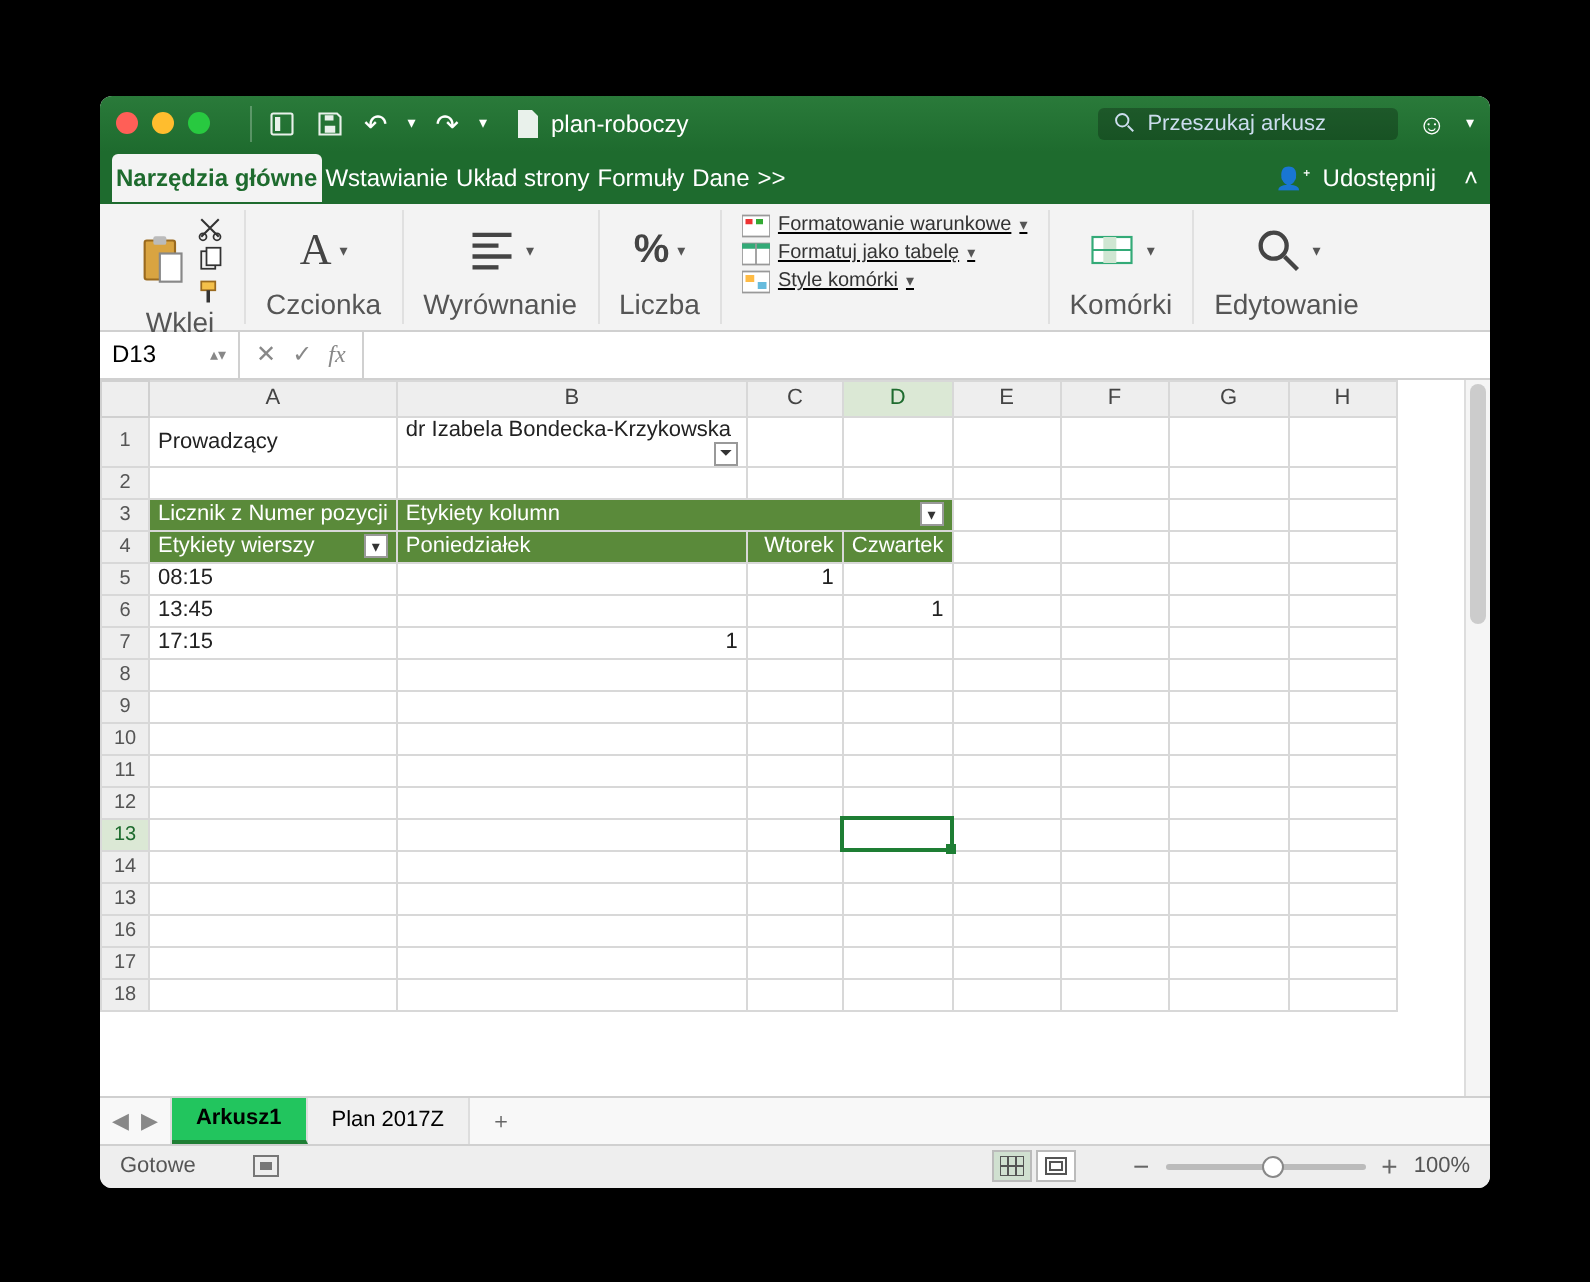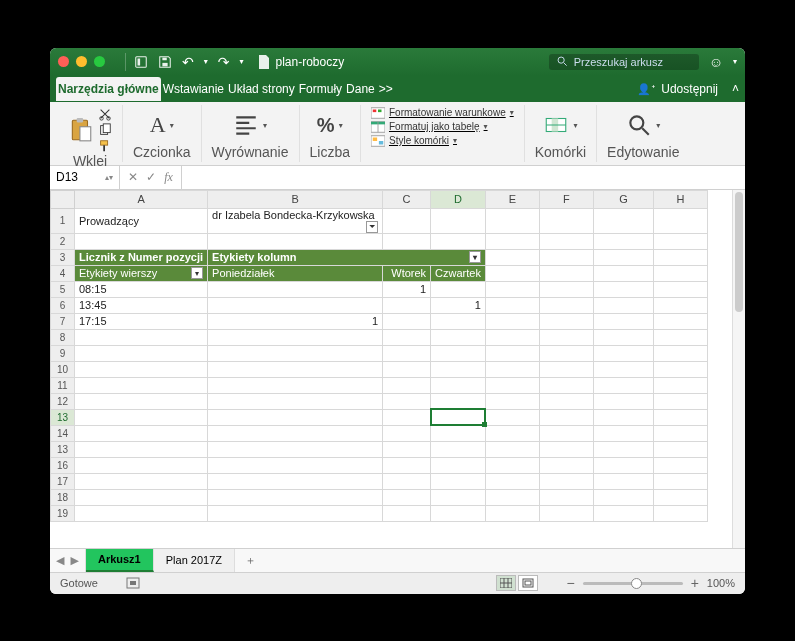--- a/index.html
+++ b/index.html
@@ -55,21 +55,21 @@
 th, td { border: 1px solid #d8d8d8; height: 16px; padding: 0 4px; white-space: nowrap; }
 th { background: #eee; font-weight: normal; text-align: center; color: #444; position: sticky; }
 .corner { width: 24px; background: #eee; border: 1px solid #d0d0d0; }
 .rowhdr { width: 24px; background: #eee; text-align: center; color: #555; font-size: 10px; }
 .colhdr { height: 18px; }
 .col-A { width: 110px; } .col-B { width: 175px; } .col-C { width: 48px; } .col-D { width: 54px; }
 .col-E, .col-F { width: 54px; } .col-G { width: 60px; } .col-H { width: 54px; }
 .colhdr.sel, .rowhdr.sel { background: #dbe8d5; color: #1e6b2e; }
 td.sel { outline: 2px solid #1e7e34; outline-offset: -1px; position: relative; }
 td.sel::after { content: ''; position: absolute; right: -2px; bottom: -2px; width: 5px; height: 5px; background: #1e7e34; }
-.pivot-hdr { background: #5a8a3a; color: #fff; font-weight: 700; }
+.pivot-hdr { background: #5a8a3a; color: #fff; font-weight: 400; }
 .pivot-hdr2 { background: #5a8a3a; color: #fff; }
 .filter-btn { float: right; width: 12px; height: 12px; background: #fff; border: 1px solid #999; display: inline-flex; align-items: center; justify-content: center; font-size: 8px; color: #333; margin-left: 3px; }
 td.r { text-align: right; }
 .vscroll { width: 13px; background: #f5f5f5; border-left: 1px solid #ddd; position: relative; }
 .vscroll .thumb { position: absolute; top: 2px; left: 2px; right: 2px; height: 120px; background: #ccc; border-radius: 6px; }
 
 
 .sheet-row { height: 24px; border-top: 1px solid #d0d0d0; display: flex; align-items: stretch; background: #f8f8f8; font-size: 11px; }
 .nav-arrows { display: flex; align-items: center; padding: 0 6px; gap: 6px; color: #888; border-right: 1px solid #ddd; }
 .sheet-tab { padding: 4px 12px; border-right: 1px solid #ddd; background: #f0f0f0; display: flex; align-items: center; }
@@ -469,31 +469,20 @@
               <th class="rowhdr">18</th>
               <td></td>
               <td></td>
               <td></td>
               <td></td>
               <td></td>
               <td></td>
               <td></td>
               <td></td>
             </tr>
-        <tr>
-              <th class="rowhdr">19</th>
-              <td></td>
-              <td></td>
-              <td></td>
-              <td></td>
-              <td></td>
-              <td></td>
-              <td></td>
-              <td></td>
-            </tr>
       </tbody>
         </table>
     </div>
     <div class="vscroll">
         <div class="thumb"></div>
       </div>
   </div>
 
   <div class="sheet-row">
     <div class="nav-arrows">

